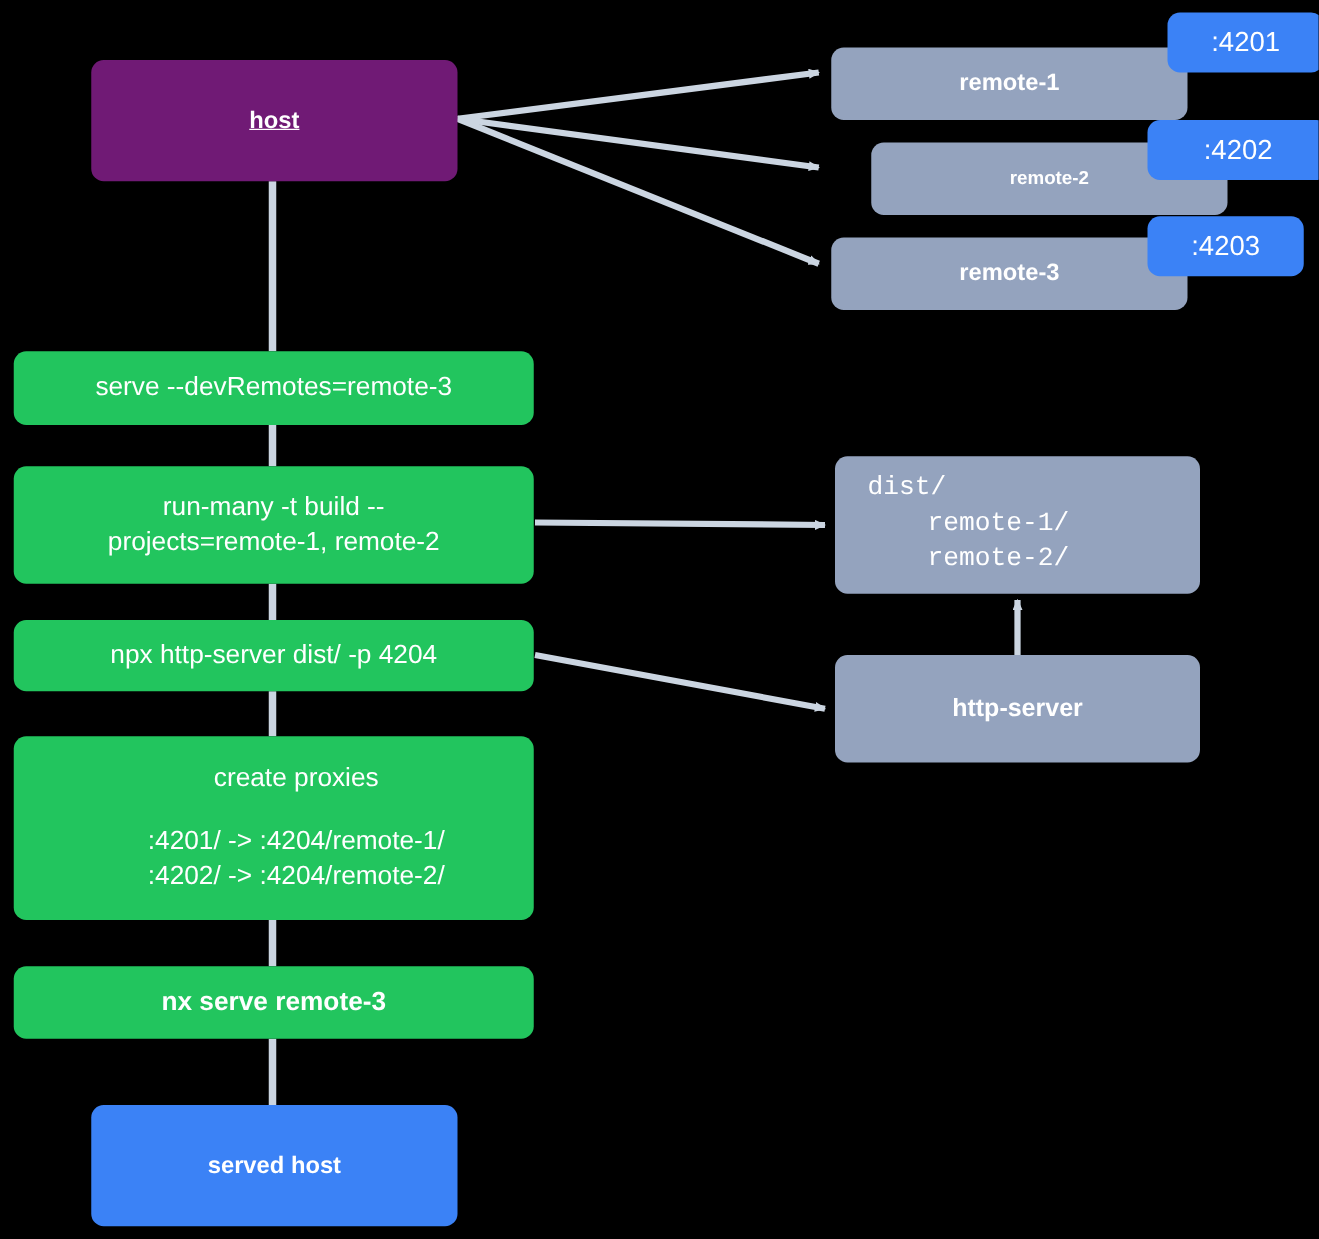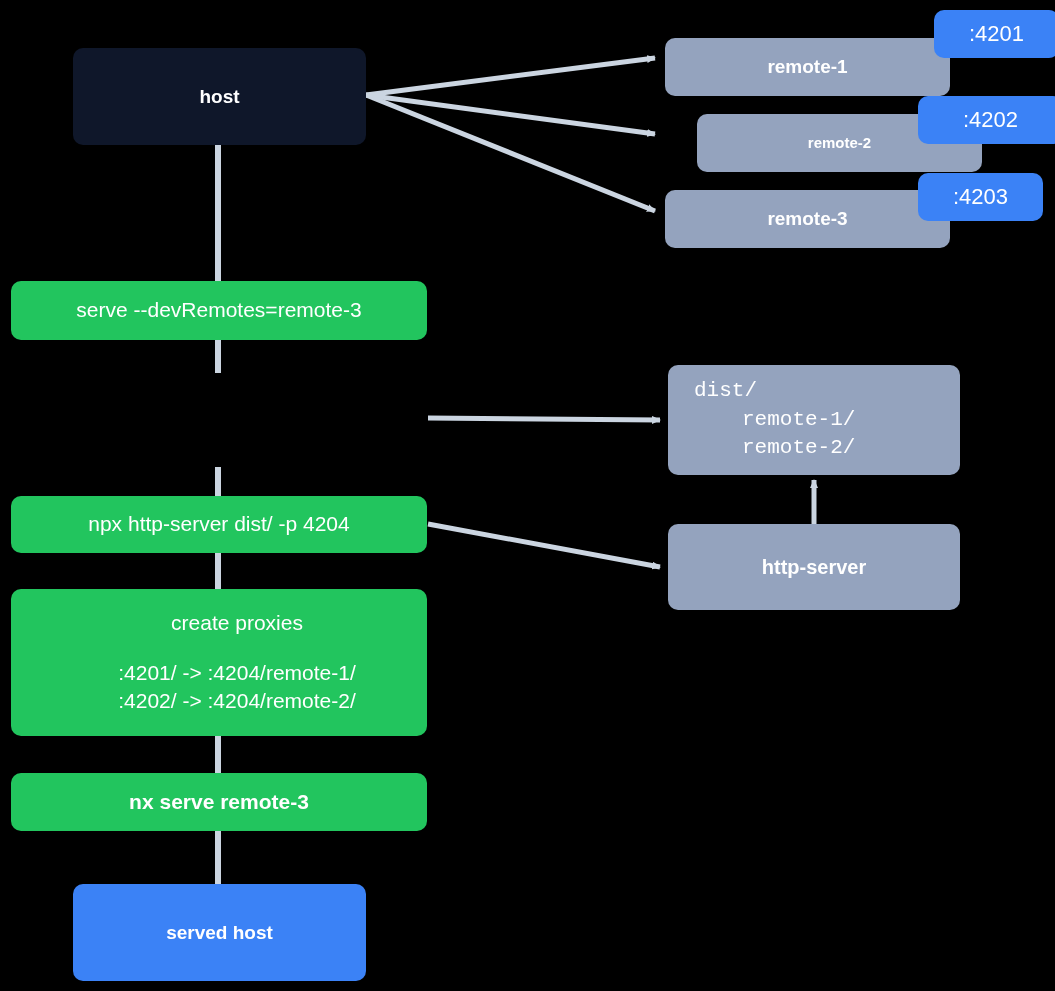--- a/index.html
+++ b/index.html
@@ -31,21 +31,21 @@
   .node.served-node,
   .node.remote-node,
   .node.server-node {
     font-weight: bold;
   }
   .node.cmd-node,
   .node.dist-node,
   .node.port-badge {
     font-weight: normal;
   }
-  .fill-cyan   { background: #0f172a; }
+  .fill-cyan   { background: #701a75; text-decoration: underline; }
   .fill-blue   { background: #3B82F6; }
   .fill-green  { background: #22C55E; }
   .fill-gray   { background: #94A3BE; }
 
   .node-line { display: block; }
   .node-line.spacer { height: 1em; }
 
   .dist-node {
     align-items: flex-start;
     justify-content: center;
@@ -126,20 +126,24 @@
     <span class="node-line">remote-3</span>
   </div>
   <div class="node port-badge fill-blue" style="left:918px; top:173px; width:125px; height:48px; font-size:22px;">
     <span class="node-line">:4203</span>
   </div>
 
   <div class="node cmd-node fill-green" style="left:11px; top:281px; width:416px; height:59px; font-size:21px;">
     <span class="node-line">serve --devRemotes=remote-3</span>
   </div>
 
+  <div class="node cmd-node fill-green" style="left:11px; top:373px; width:416px; height:94px; font-size:21px;">
+    <span class="node-line">run-many -t build --</span>
+    <span class="node-line">projects=remote-1, remote-2</span>
+  </div>
 
   <div class="node cmd-node fill-green" style="left:11px; top:496px; width:416px; height:57px; font-size:21px;">
     <span class="node-line">npx http-server dist/ -p 4204</span>
   </div>
 
   <div class="node cmd-node fill-green" style="left:11px; top:589px; width:416px; height:147px; font-size:21px;padding-left:36px;">
     <span class="node-line">create proxies</span>
     <span class="node-line spacer"></span>
     <span class="node-line">:4201/ -&gt; :4204/remote-1/</span>
     <span class="node-line">:4202/ -&gt; :4204/remote-2/</span>

